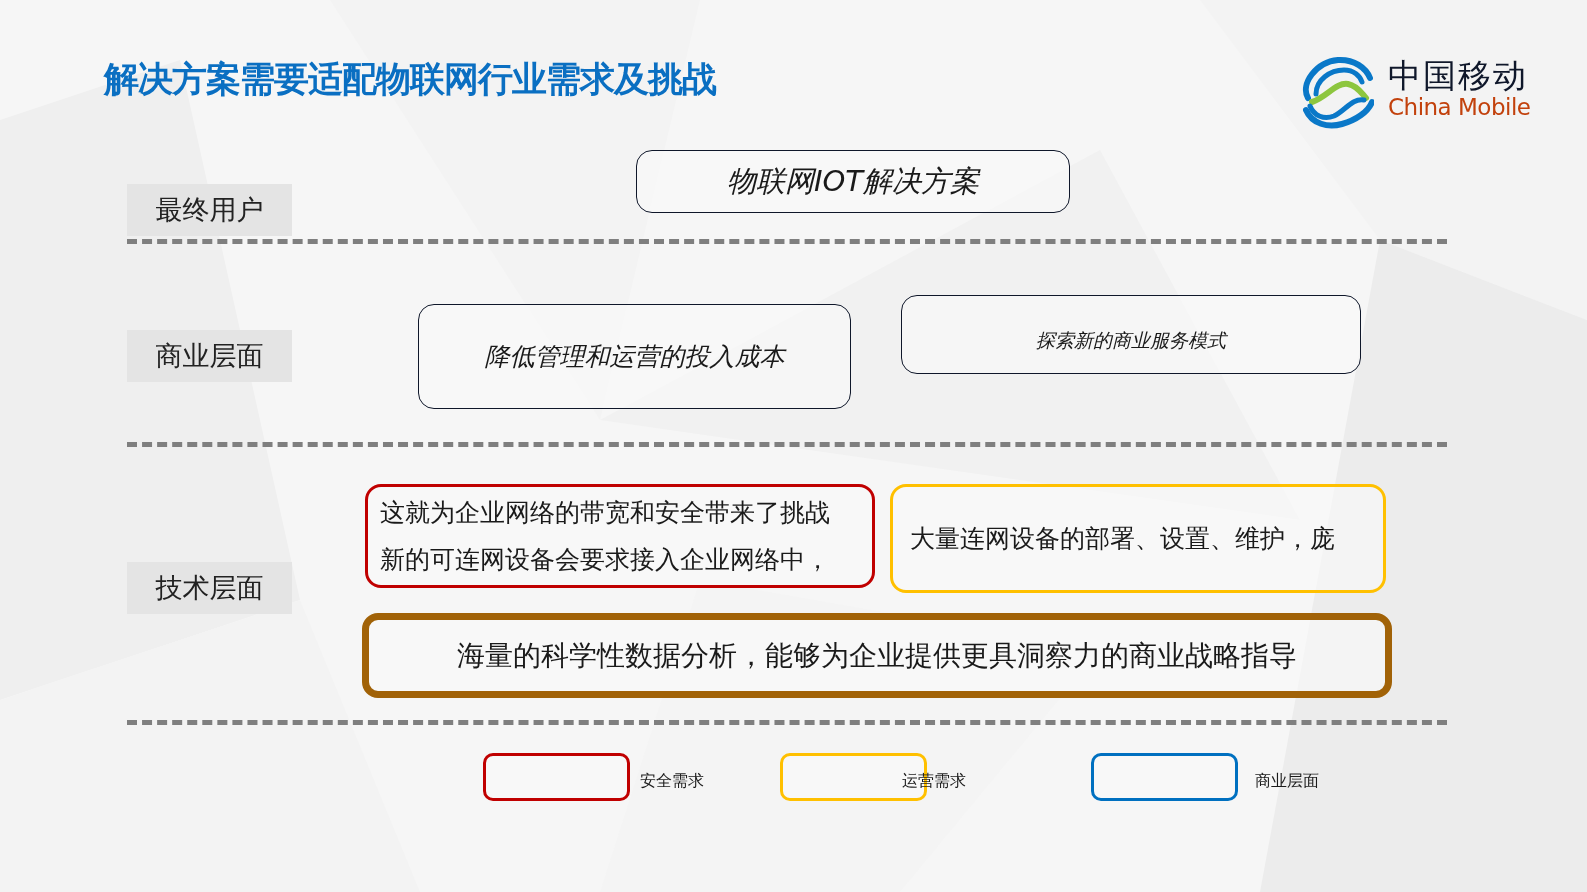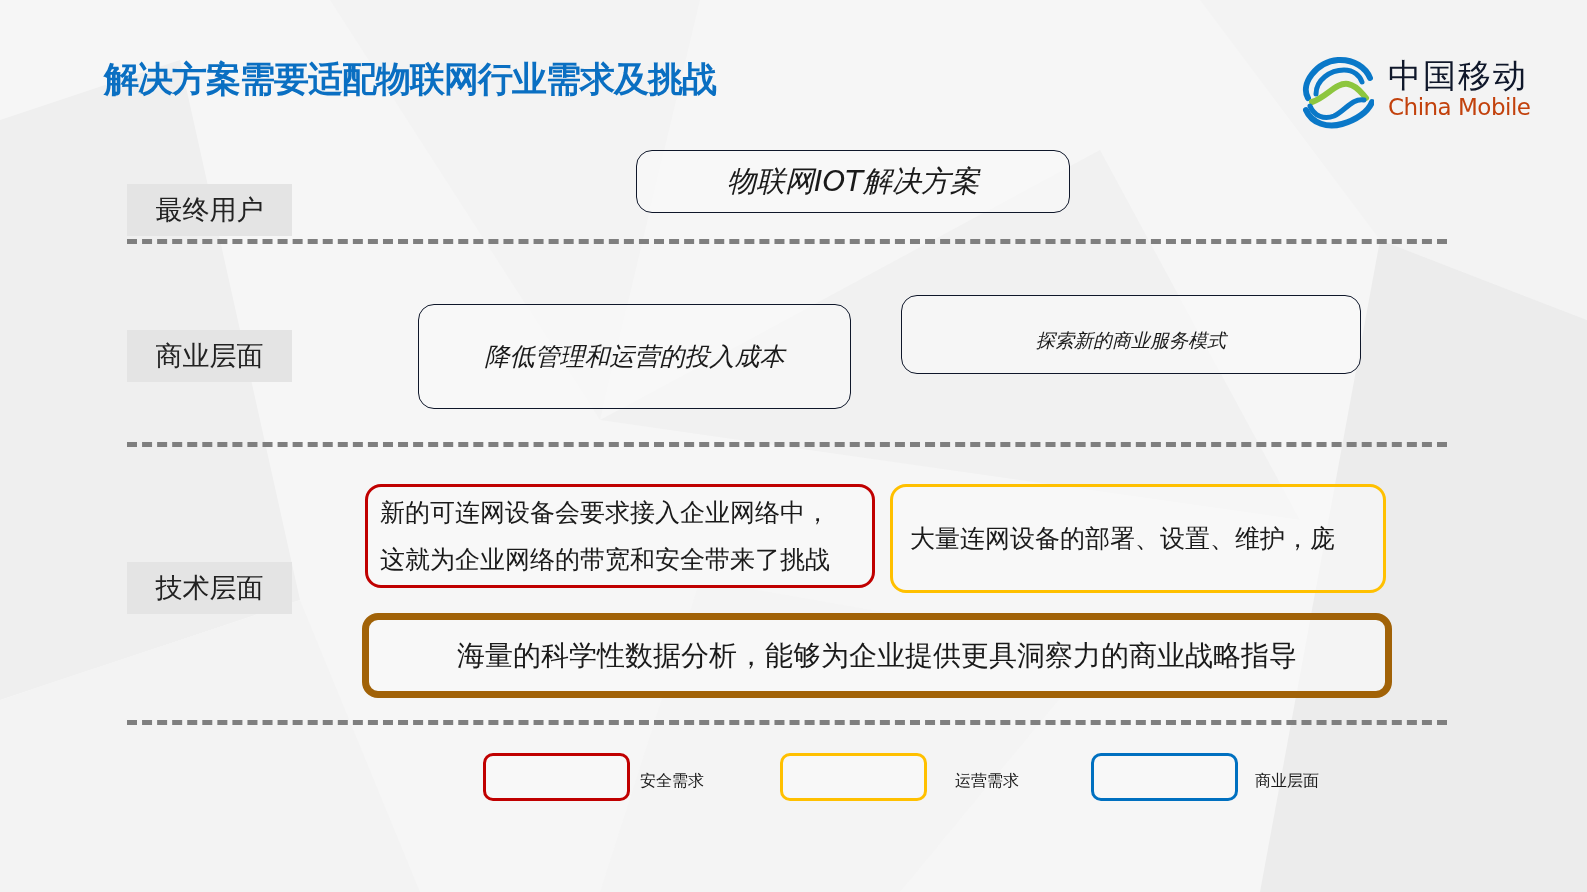--- a/index.html
+++ b/index.html
@@ -83,32 +83,32 @@
   <span>降低管理和运营的投入成本</span>
 </div>
 <div class="box gray" style="left:889px; top:295px; width:460px; height:79px; font-size:19px; align-items:flex-start; padding-top:32px;margin-left:12px;">
   <span>探索新的商业服务模式</span>
 </div>
 <div class="dash" style="top:442px;"></div>
 
 <div class="label" style="top:562px;">技术层面</div>
 <div class="box red left multi" style="left:365px; top:484px; width:510px; height:104px;">
   <div>
+    <div>这就为企业网络的带宽和安全带来了挑战</div>
     <div>新的可连网设备会要求接入企业网络中，</div>
-    <div>这就为企业网络的带宽和安全带来了挑战</div>
   </div>
 </div>
 <div class="box yellow left multi" style="left:890px; top:484px; width:496px; height:109px; padding-left:17px;">
   <div>
     <div>大量连网设备的部署、设置、维护，庞</div>
   </div>
 </div>
 <div class="box blue" style="left:362px; top:613px; width:1030px; height:85px; font-size:28px;">
   <span>海量的科学性数据分析，能够为企业提供更具洞察力的商业战略指导</span>
 </div>
 <div class="dash" style="top:720px;"></div>
 
 <div class="legend-box" style="left:483px; border:3px solid #c00000;"></div>
 <div class="legend-label" style="left:640px;">安全需求</div>
 <div class="legend-box" style="left:780px; border:3px solid #ffc000;"></div>
-<div class="legend-label" style="left:955px;font-family:Liberation Serif, serif;">运营需求</div>
+<div class="legend-label" style="left:902px;font-family:Liberation Serif, serif;">运营需求</div>
 <div class="legend-box" style="left:1091px; border:3px solid #0070c0;"></div>
 <div class="legend-label" style="left:1255px;">商业层面</div>
 
 </body></html>

